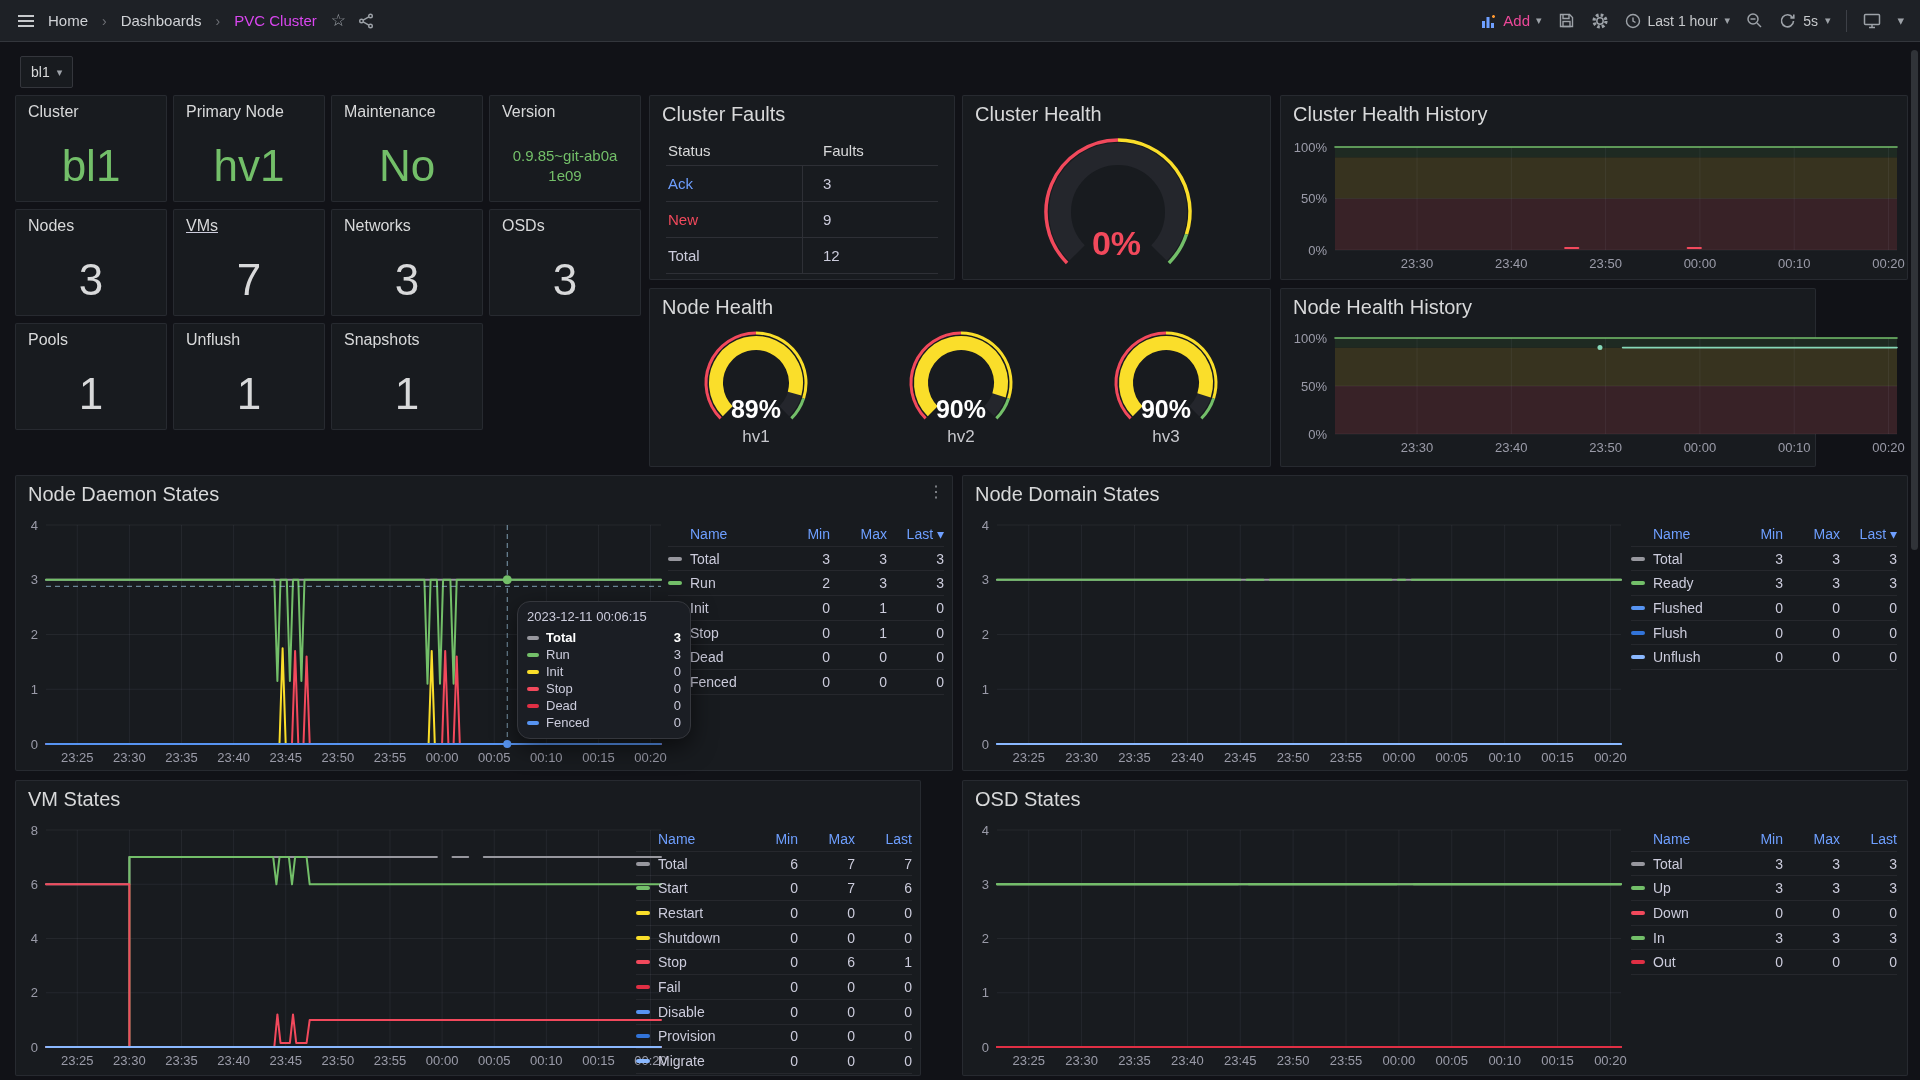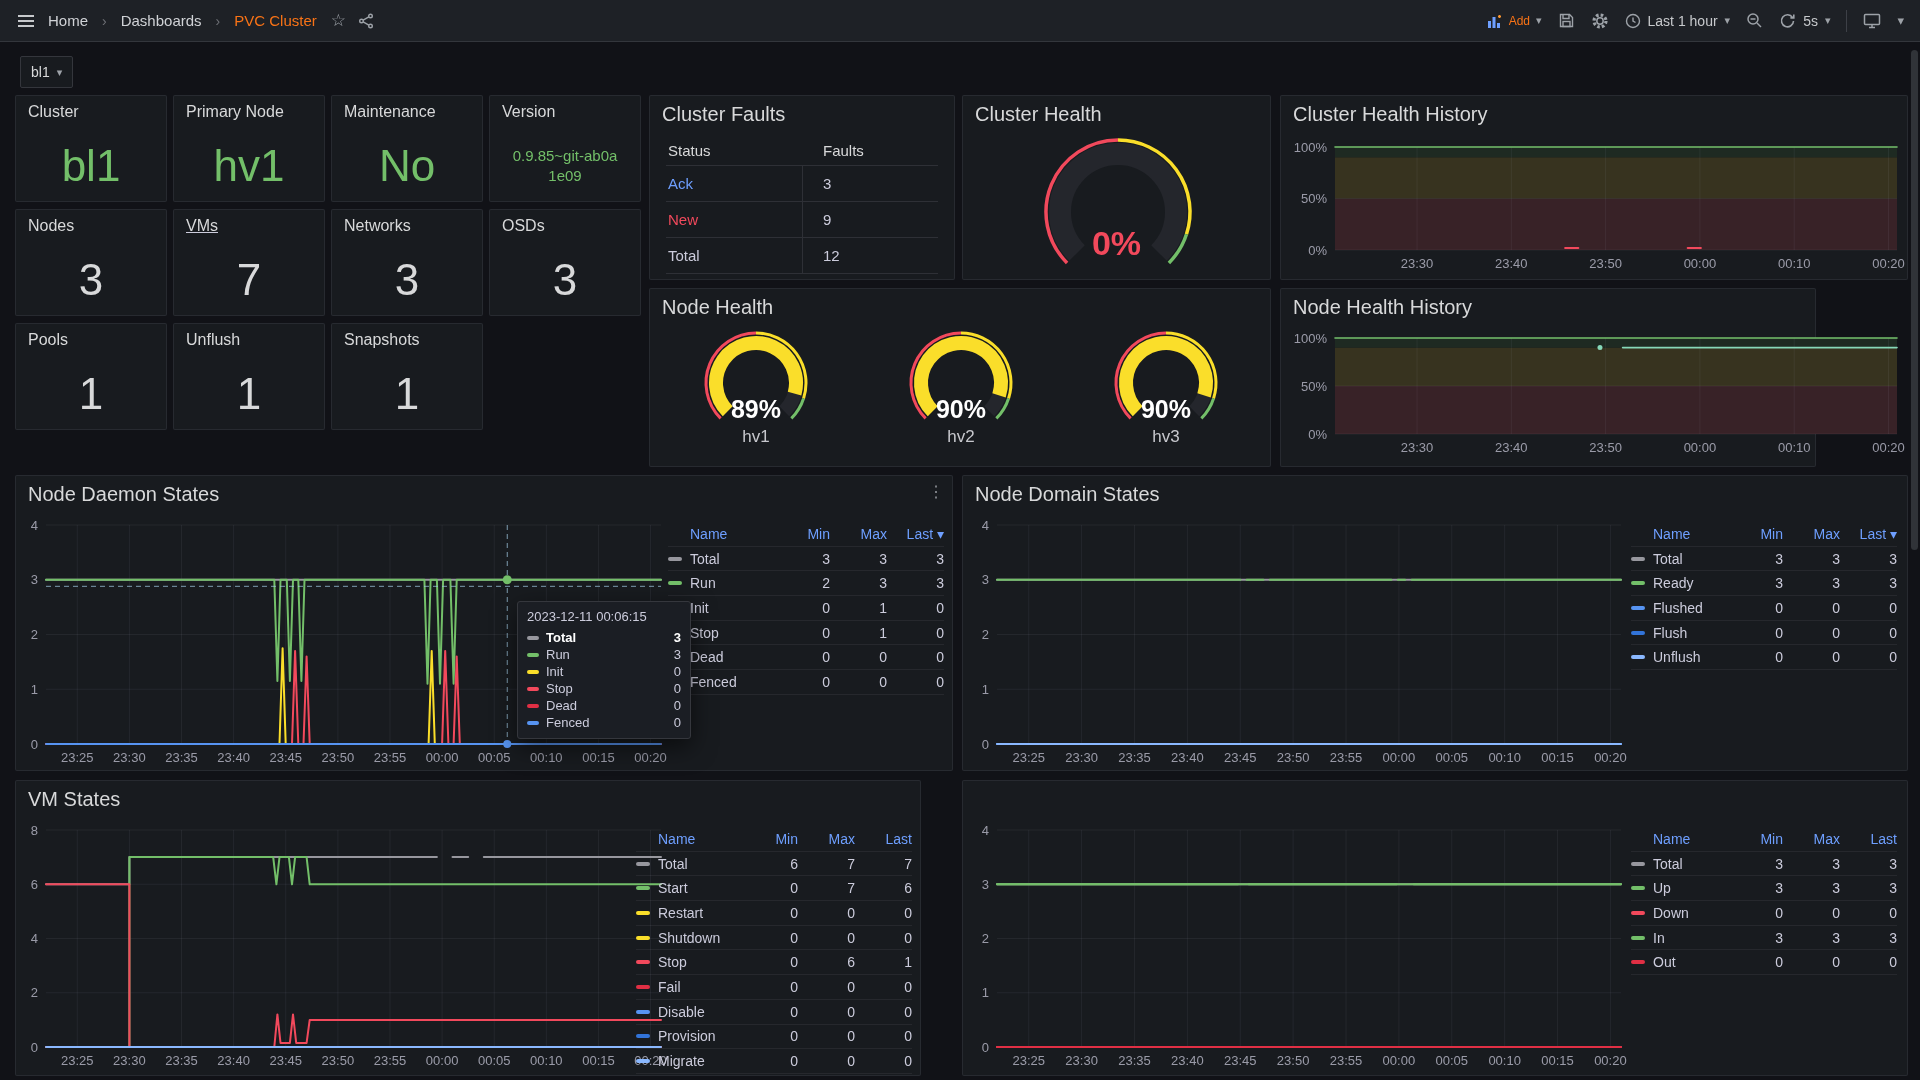--- a/index.html
+++ b/index.html
@@ -5,23 +5,23 @@
   html,body{margin:0;padding:0}
   body{width:1920px;height:1080px;position:relative;overflow:hidden;background:#111217;
        font-family:"Liberation Sans",sans-serif;color:#ccccdc;-webkit-font-smoothing:antialiased}
   .nav{position:absolute;top:0;left:0;width:1920px;height:42px;background:#1e2126;
        border-bottom:1px solid rgba(204,204,220,.12);display:flex;align-items:center;
        padding:0 16px;box-sizing:border-box;z-index:5}
   .nav-left{display:flex;align-items:center;gap:12px}
   .nav-right{margin-left:auto;display:flex;align-items:center;gap:16px}
   .icon{color:#9da2a8;display:inline-flex;align-items:center;justify-content:center}
   .crumb{font-size:15px;color:#d0d2d6;cursor:pointer}
-  .crumb.current{color:#f97316}
+  .crumb.current{color:#d946ef}
   .crumb-sep{color:#6e7076;font-size:14px;margin:0 2px}
-  .addlbl{color:#f97316;font-size:12px}
+  .addlbl{color:#ec4899;font-size:15px}
   .navtxt{color:#c7c9cc;font-size:14px}
   .chev{color:#9da2a8;font-size:11px}
   .vdiv{width:1px;height:22px;background:rgba(204,204,220,.18)}
   .varbox{position:absolute;left:20px;top:56px;height:30px;background:#181b1f;
           border:1px solid #34363c;border-radius:2px;display:flex;align-items:center;
           gap:7px;padding:0 10px;font-size:14px;color:#d8d9da;cursor:pointer}
   .panel{position:absolute;background:#181b1f;border:1px solid rgba(204,204,220,.09);
          border-radius:2px;box-sizing:border-box}
   .ptitle{padding:7px 12px 0 12px;font-size:20px;color:#d8d9da;font-weight:500;
           white-space:nowrap;overflow:hidden}
@@ -48,21 +48,21 @@
         border-bottom:1px solid rgba(204,204,220,.12)}
   .frow.head{height:29px;color:#d8d9da}
   .fc1{width:137px;box-sizing:border-box;padding-left:2px;align-self:stretch;
        display:flex;align-items:center}
   .frow:not(.head) .fc1{border-right:1px solid rgba(204,204,220,.12)}
   .fc2{padding-left:20px}
   .gauge-wrap{position:absolute}
   .gtext{position:absolute;text-align:center;font-weight:700}
   .glabel{position:absolute;text-align:center;color:#c7c8cd}
   .tooltip{position:absolute;left:517px;top:601px;width:154px;background:#1b1e24;
-           border:1px solid #35373d;border-radius:3px;box-shadow:0 8px 24px rgba(0,0,0,.55);
+           border:1px solid #35373d;border-radius:13px;box-shadow:0 8px 24px rgba(0,0,0,.55);
            padding:7px 9px;font-size:13px;z-index:9}
   .tt-head{color:#ccccdc;margin-bottom:5px;white-space:nowrap}
   .tt-row{display:flex;align-items:center;height:17px}
   .tt-row .lswatch{width:12px;margin-right:7px}
   .tt-name{flex:1;color:#ccccdc}
   .tt-val{text-align:right}
   .tt-row.bold .tt-name,.tt-row.bold .tt-val{font-weight:700;color:#fff}
   .scrollthumb{position:absolute;right:2px;top:50px;width:7px;height:500px;
                background:#303338;border-radius:4px;cursor:pointer}
 </style>
@@ -639,20 +639,21 @@
         <span class="lswatch" style="background: rgb(138, 184, 255);"></span>
         <span class="lname">Migrate</span>
         <span class="lval">0</span>
         <span class="lval">0</span>
         <span class="lval">0</span>
       </div>
     </div>
 </div>
 
 <div class="panel" style="left:962px;top:780px;width:946px;height:296px">
+  <div class="ptitle">OSD States</div>
   <div class="chart-region"><svg width="944" height="294">
         <line x1="34" x2="658" y1="266" y2="266" stroke="rgba(204,204,220,0.07)"></line>
         <text x="26" y="270.5" text-anchor="end" class="axis">0</text>
         <line x1="34" x2="658" y1="211.75" y2="211.75" stroke="rgba(204,204,220,0.07)"></line>
         <text x="26" y="216.25" text-anchor="end" class="axis">1</text>
         <line x1="34" x2="658" y1="157.5" y2="157.5" stroke="rgba(204,204,220,0.07)"></line>
         <text x="26" y="162" text-anchor="end" class="axis">2</text>
         <line x1="34" x2="658" y1="103.25" y2="103.25" stroke="rgba(204,204,220,0.07)"></line>
         <text x="26" y="107.75" text-anchor="end" class="axis">3</text>
         <line x1="34" x2="658" y1="49" y2="49" stroke="rgba(204,204,220,0.07)"></line>

